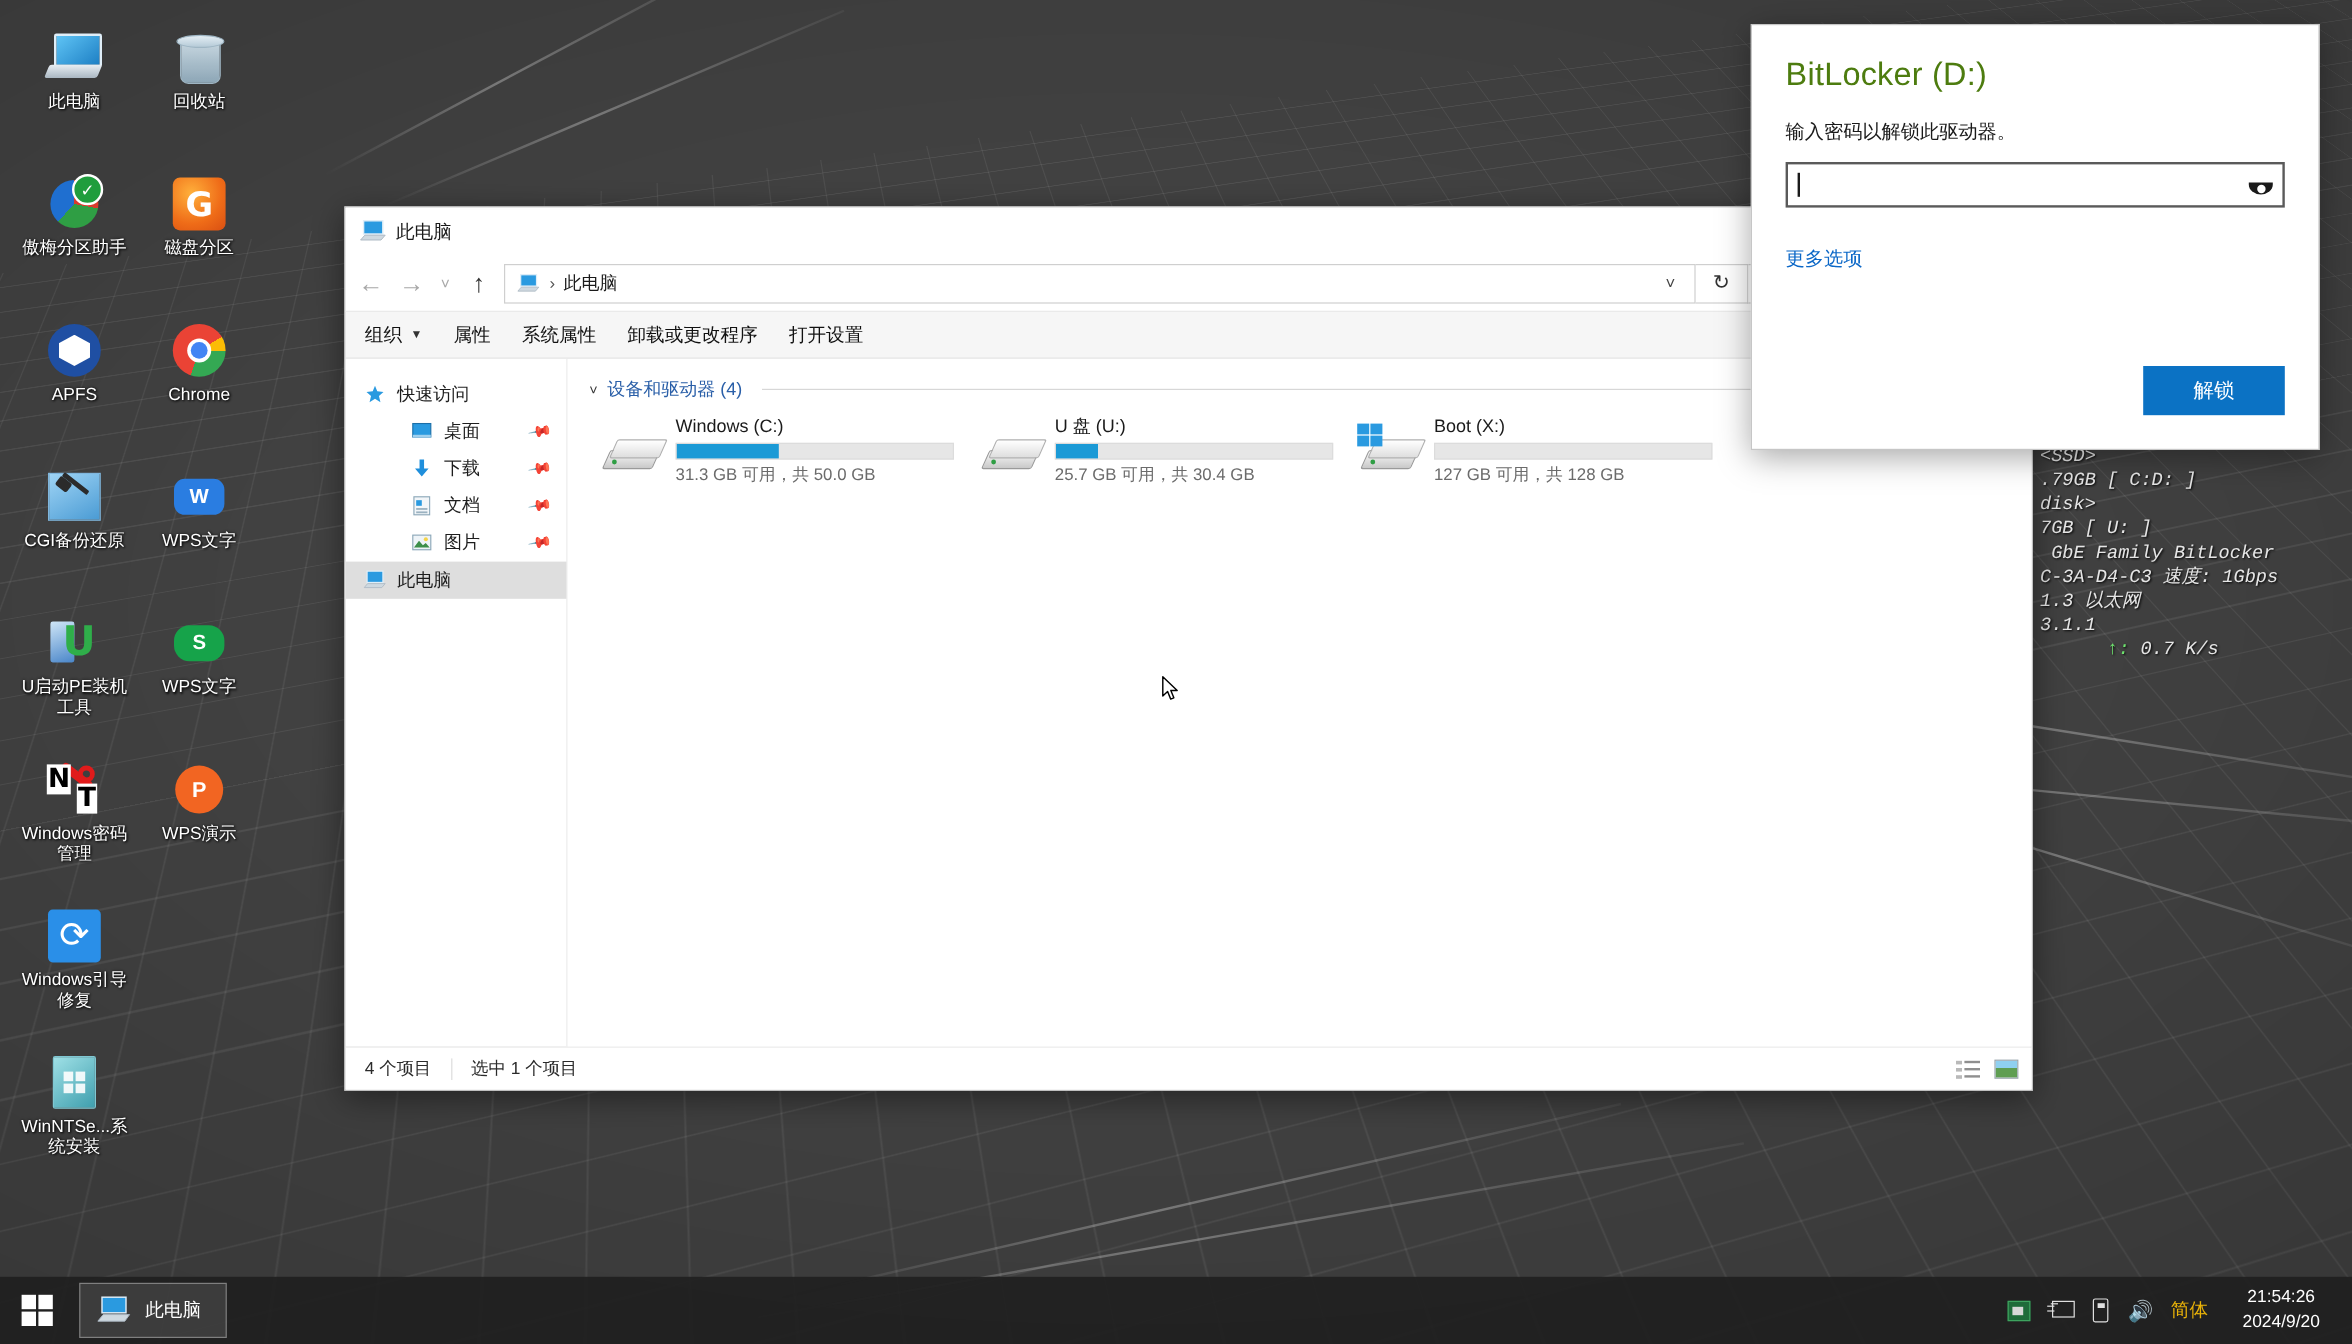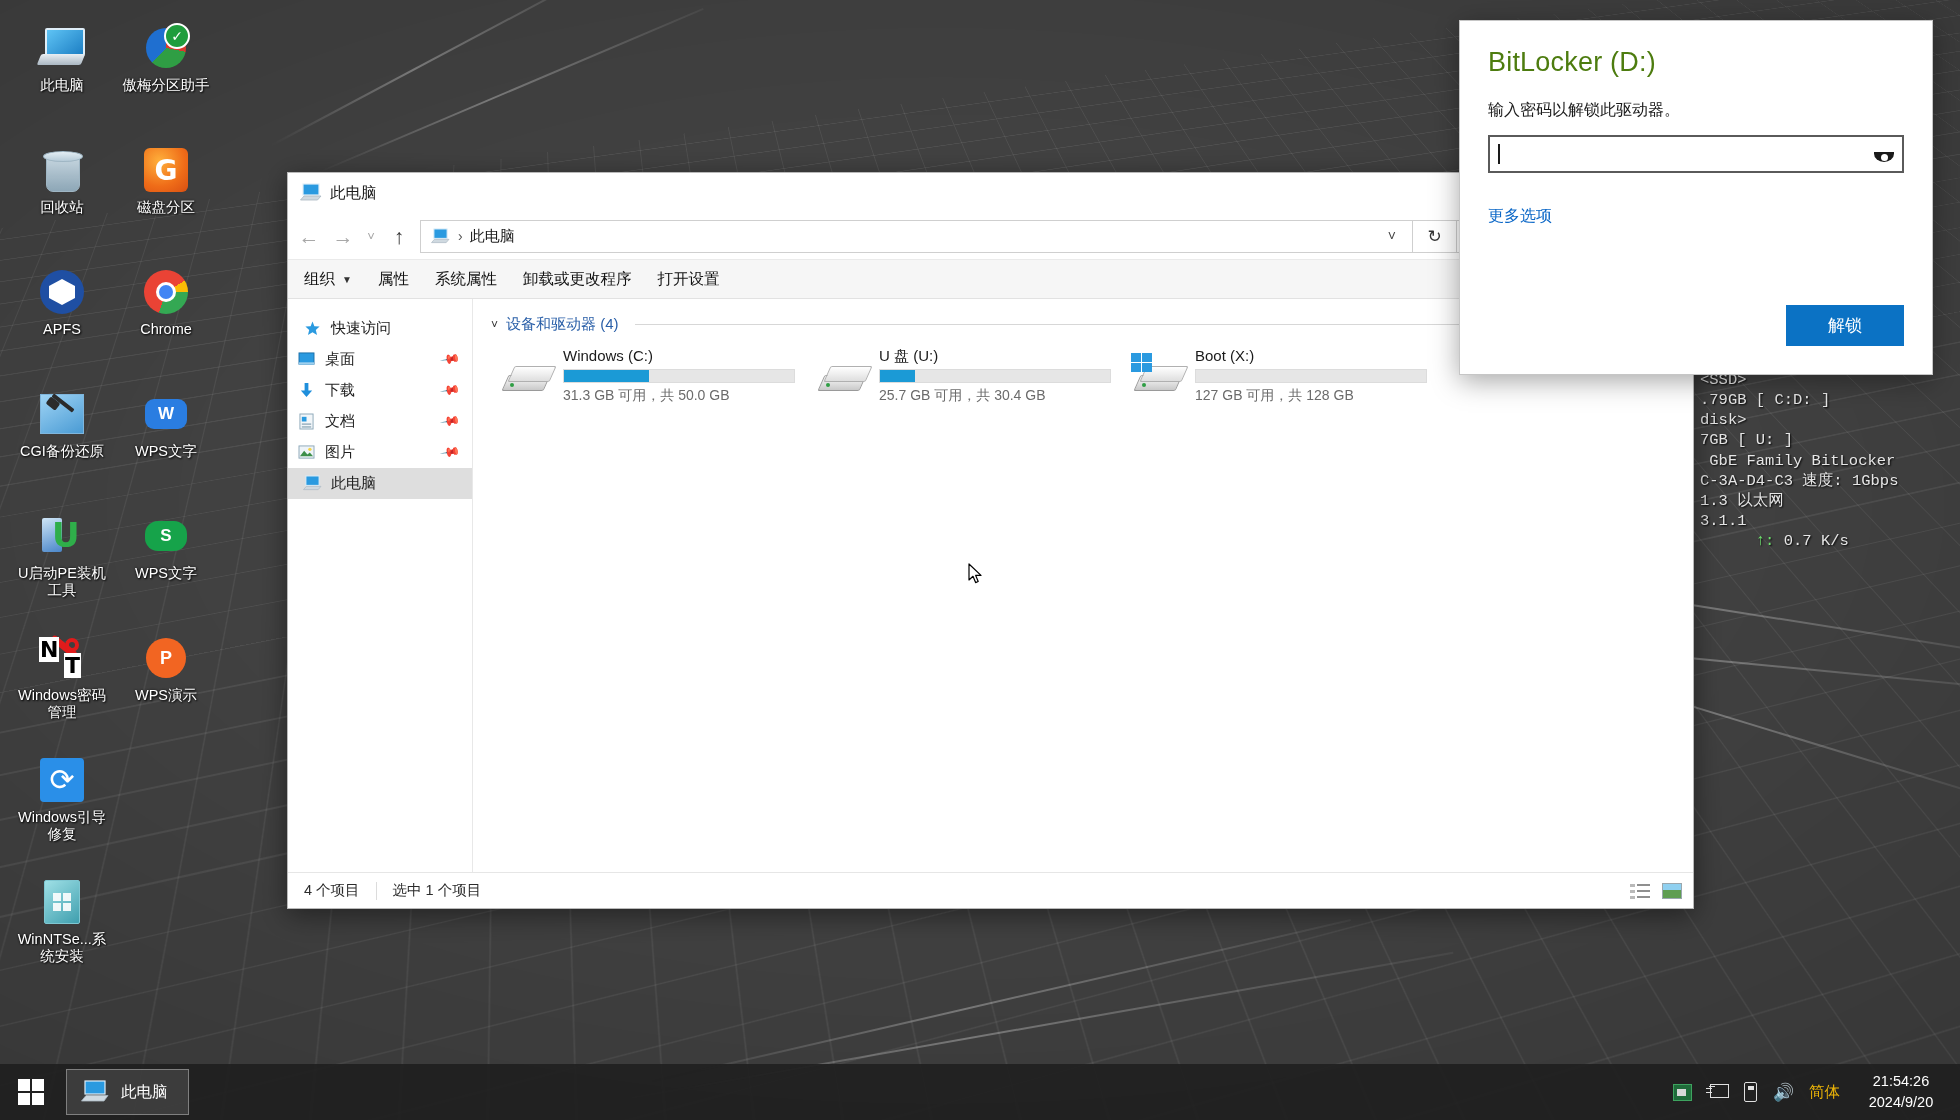--- a/index.html
+++ b/index.html
@@ -146,20 +146,21 @@
     opacity:.9;}
 
   
   #bginfo {
     position:absolute; right: 0px; top: 370px;
     font-family:"Liberation Mono","DejaVu Sans Mono",monospace;
     font-size: 15.5px; color:#e6e6e6; line-height: 1.30;
     text-shadow: 1px 1px 2px #000;
     white-space: pre;
     width: 260px;
+    font-style: italic;
   }
   #bginfo .up { color:#6ee36e; }
 
   
   #explorer {
     position:absolute; left:287px; top:172px; width:1407px; height:737px;
     background:#fff;
     border:1px solid #b9b9b9;
     box-shadow: 0 6px 26px rgba(0,0,0,.45);
     display:flex; flex-direction:column;
@@ -187,21 +188,21 @@
   .searchbox { width:228px;height:33px;border:1px solid #cfcfcf;border-left:none;background:#fff;}
 
   .cmdbar { height:40px; background:#f6f6f6; border-top:1px solid #eaeaea; border-bottom:1px solid #e2e2e2;
     display:flex; align-items:center; padding-left:16px; gap:26px; }
   .cmdbar .cmd { font-size:15.5px; color:#111; display:flex; align-items:center; gap:7px;}
   .cmdbar .caret { font-size:10px; color:#333; }
 
   .body { flex:1; display:flex; min-height:0; }
   .navpane { width:185px; border-right:1px solid #e8e8e8; padding-top:14px; background:#fff; }
   .navitem { height:31px; display:flex; align-items:center; padding-left:14px; font-size:15px; color:#1d1d1d; }
-  .navitem.sub { padding-left:8px; }
+  .navitem.sub { padding-left:8px;margin-left:45px; }
   .navitem.sel { background:#dedede; }
   .navitem .ni-ic { width:20px;height:18px;margin-right:9px;display:flex;align-items:center;justify-content:center;}
   .navitem .pin { margin-left:auto; margin-right:14px; color:#8e8e8e; font-size:13px; transform: rotate(35deg); }
 
   .content { flex:1; padding:16px 14px 0 18px; position:relative; background:#fff;}
   .grp-head { display:flex; align-items:center; gap:8px; color:#2a5fa8; font-size:15px; margin-bottom:10px;}
   .grp-head .chev { font-size:12px; color:#333; }
   .grp-head .rule { flex:1; height:1px; background:#d7d7d7; margin-left:8px;}
 
   .tiles { display:flex; flex-wrap:wrap; }
@@ -332,29 +333,29 @@
 
   <div id="icon-grid">
       <div class="dicon">
         <span class="glyph">
           <span class="ic-pc"></span>
         </span>
         <span class="dlabel">此电脑</span>
       </div>
       <div class="dicon">
         <span class="glyph">
+          <span class="ic-bin"></span>
+        </span>
+        <span class="dlabel">回收站</span>
+      </div>
+      <div class="dicon">
+        <span class="glyph">
           <span class="ic-aomei"></span>
         </span>
         <span class="dlabel">傲梅分区助手</span>
-      </div>
-      <div class="dicon">
-        <span class="glyph">
-          <span class="ic-bin"></span>
-        </span>
-        <span class="dlabel">回收站</span>
       </div>
       <div class="dicon">
         <span class="glyph">
           <span class="ic-diskpart">G</span>
         </span>
         <span class="dlabel">磁盘分区</span>
       </div>
       <div class="dicon">
         <span class="glyph">
           <span class="ic-apfs"></span>

